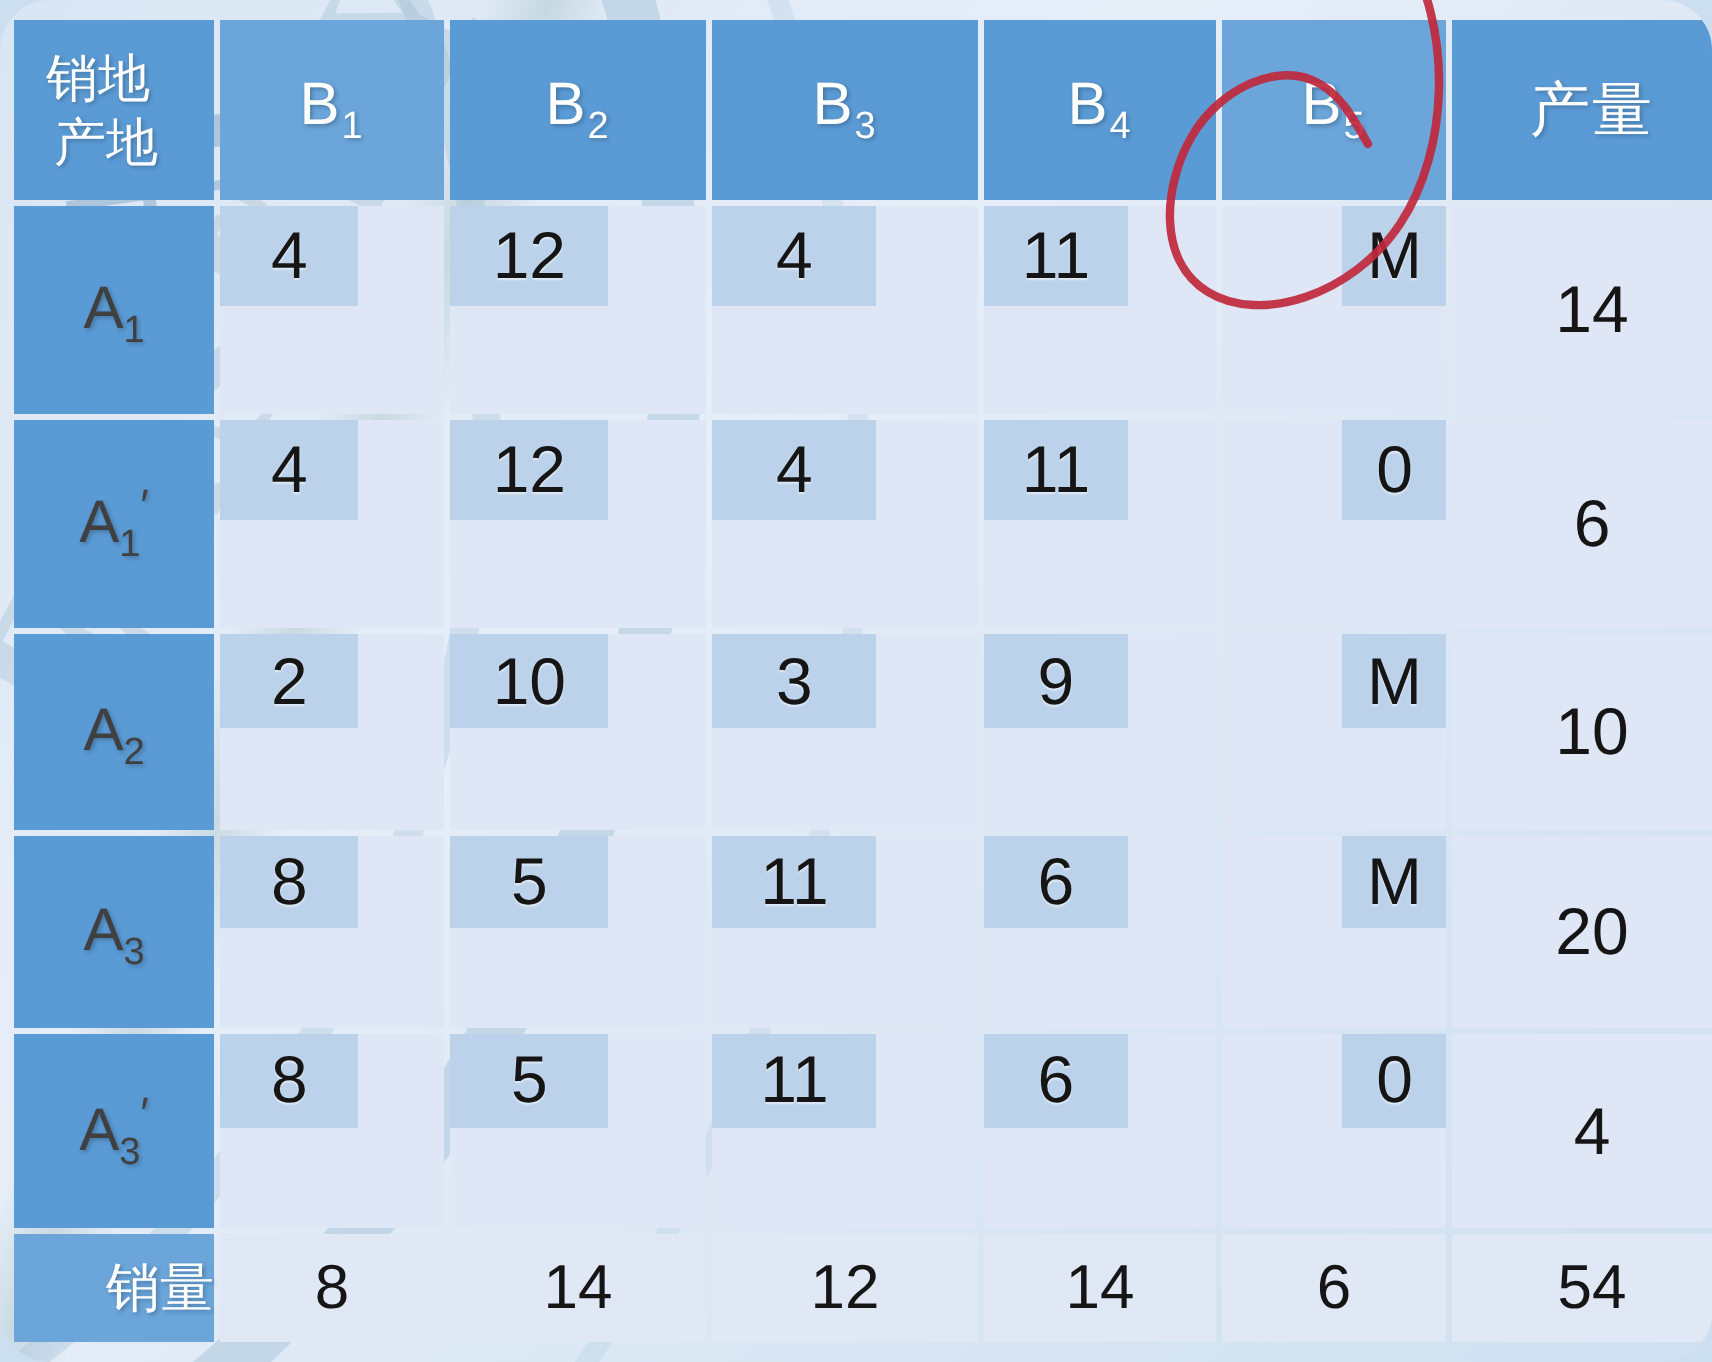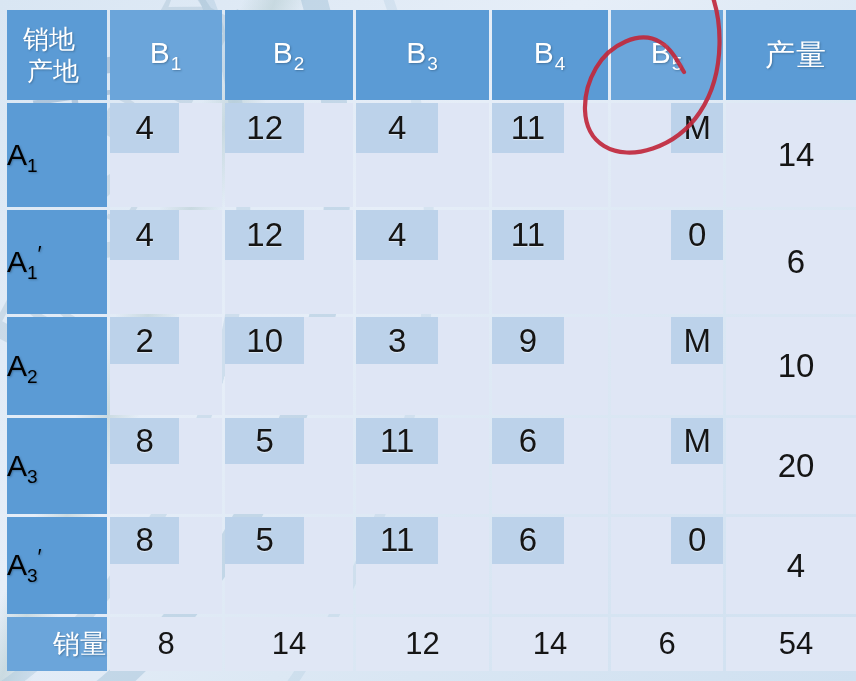--- a/index.html
+++ b/index.html
@@ -13,20 +13,21 @@
     font-family: "Liberation Sans", "DejaVu Sans", sans-serif;
   }
 
   #stage {
     position: relative;
     width: 856px;
     height: 681px;
     background:
       linear-gradient(135deg, #d9e6f3 0%, #e6eef8 38%, #dce8f4 62%, #cfe0f0 100%);
     overflow: hidden;
+    border-radius: 25px;
   }
 
   
   .bg-layer { position: absolute; inset: 0; pointer-events: none; }
 
   .swoosh {
     position: absolute;
     border-radius: 50%;
     border-style: solid;
     border-color: rgba(150,185,210,0.40);
@@ -96,22 +97,23 @@
     text-align: center;
     vertical-align: middle;
     text-shadow: 1px 1px 2px rgba(40,70,100,.45);
     position: relative;
   }
   .corner .to   { display:block; text-align:left;  padding-left: 16px; }
   .corner .from { display:block; text-align:left;  padding-left: 4px; margin-left: 16px; }
 
   .rowlab {
     background: #5b9bd5;
-    color: #000000;
+    color: #404040;
     font-size: 30px;
+    text-align: center;
     vertical-align: middle;
     text-shadow: 1px 1px 2px rgba(40,70,100,.45);
   }
   .rowlab sub { font-size: 19px; }
   .rowlab .pr { font-size: 22px; vertical-align: super; }
 
   
   .cell {
     background: #dfe6f5;
     position: relative;

